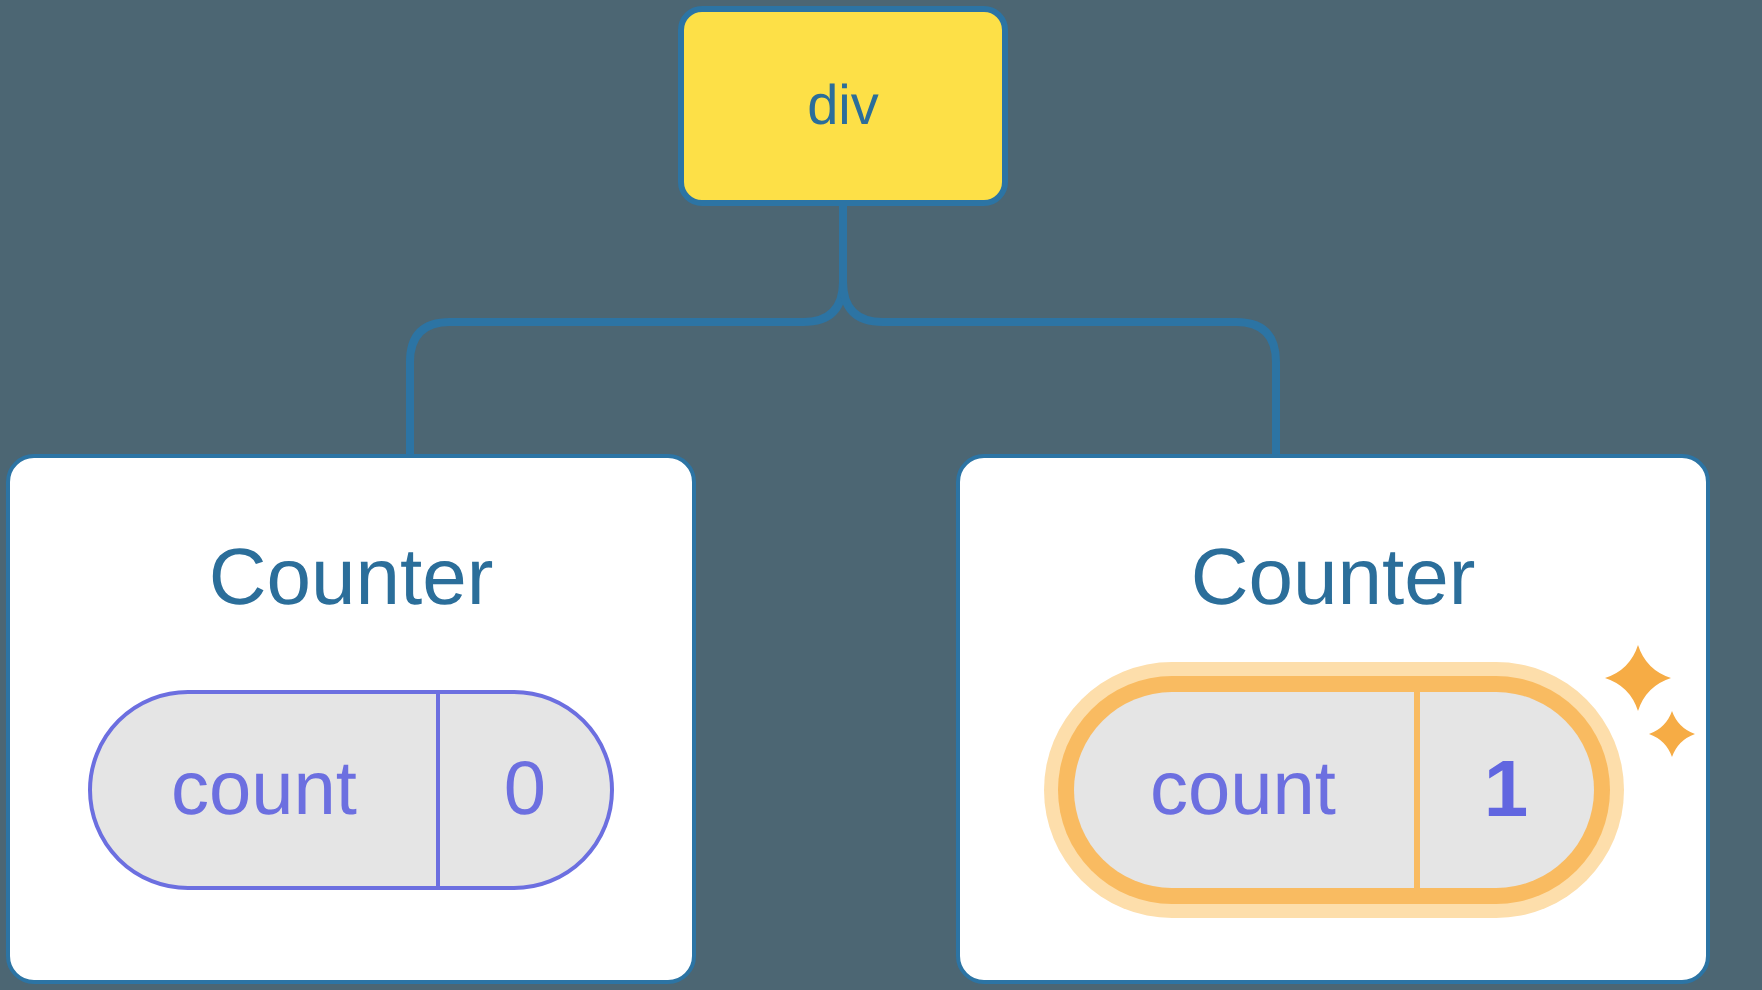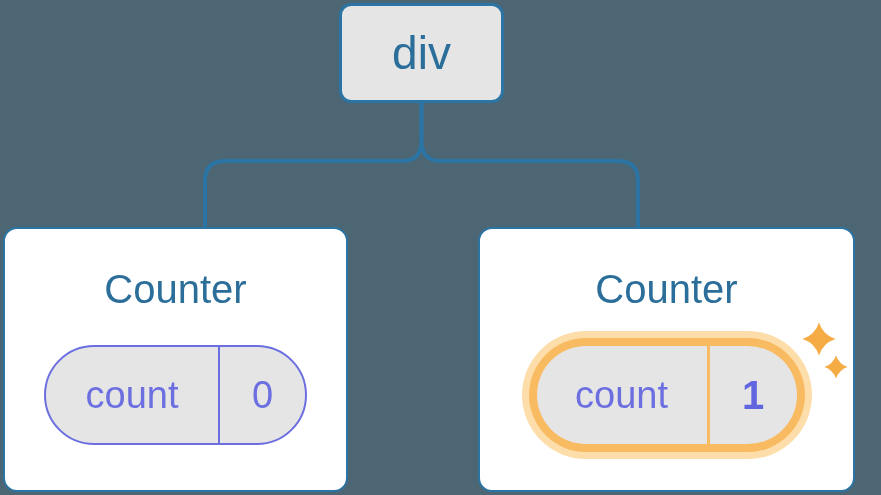--- a/index.html
+++ b/index.html
@@ -10,25 +10,25 @@
     overflow:hidden;
     font-family:"Liberation Sans", sans-serif;
   }
   .connectors{position:absolute;left:0;top:0;width:881px;height:495px;}
 
   
   .root-node{
     position:absolute;left:339px;top:3px;
     width:165px;height:100px;
     box-sizing:border-box;
-    background:#e5e5e5;
+    background:#fde047;
     border:3px solid #2C74A4;
     border-radius:12px;
     display:flex;align-items:center;justify-content:center;
-    font-size:46px;font-weight:500;color:#2B6E9A;
+    font-size:28px;font-weight:500;color:#2B6E9A;
   }
 
   
   .card{
     position:absolute;top:227px;height:265px;
     box-sizing:border-box;
     background:#ffffff;
     border:2.5px solid #2C74A4;
     border-radius:14px;
     display:flex;flex-direction:column;align-items:center;

